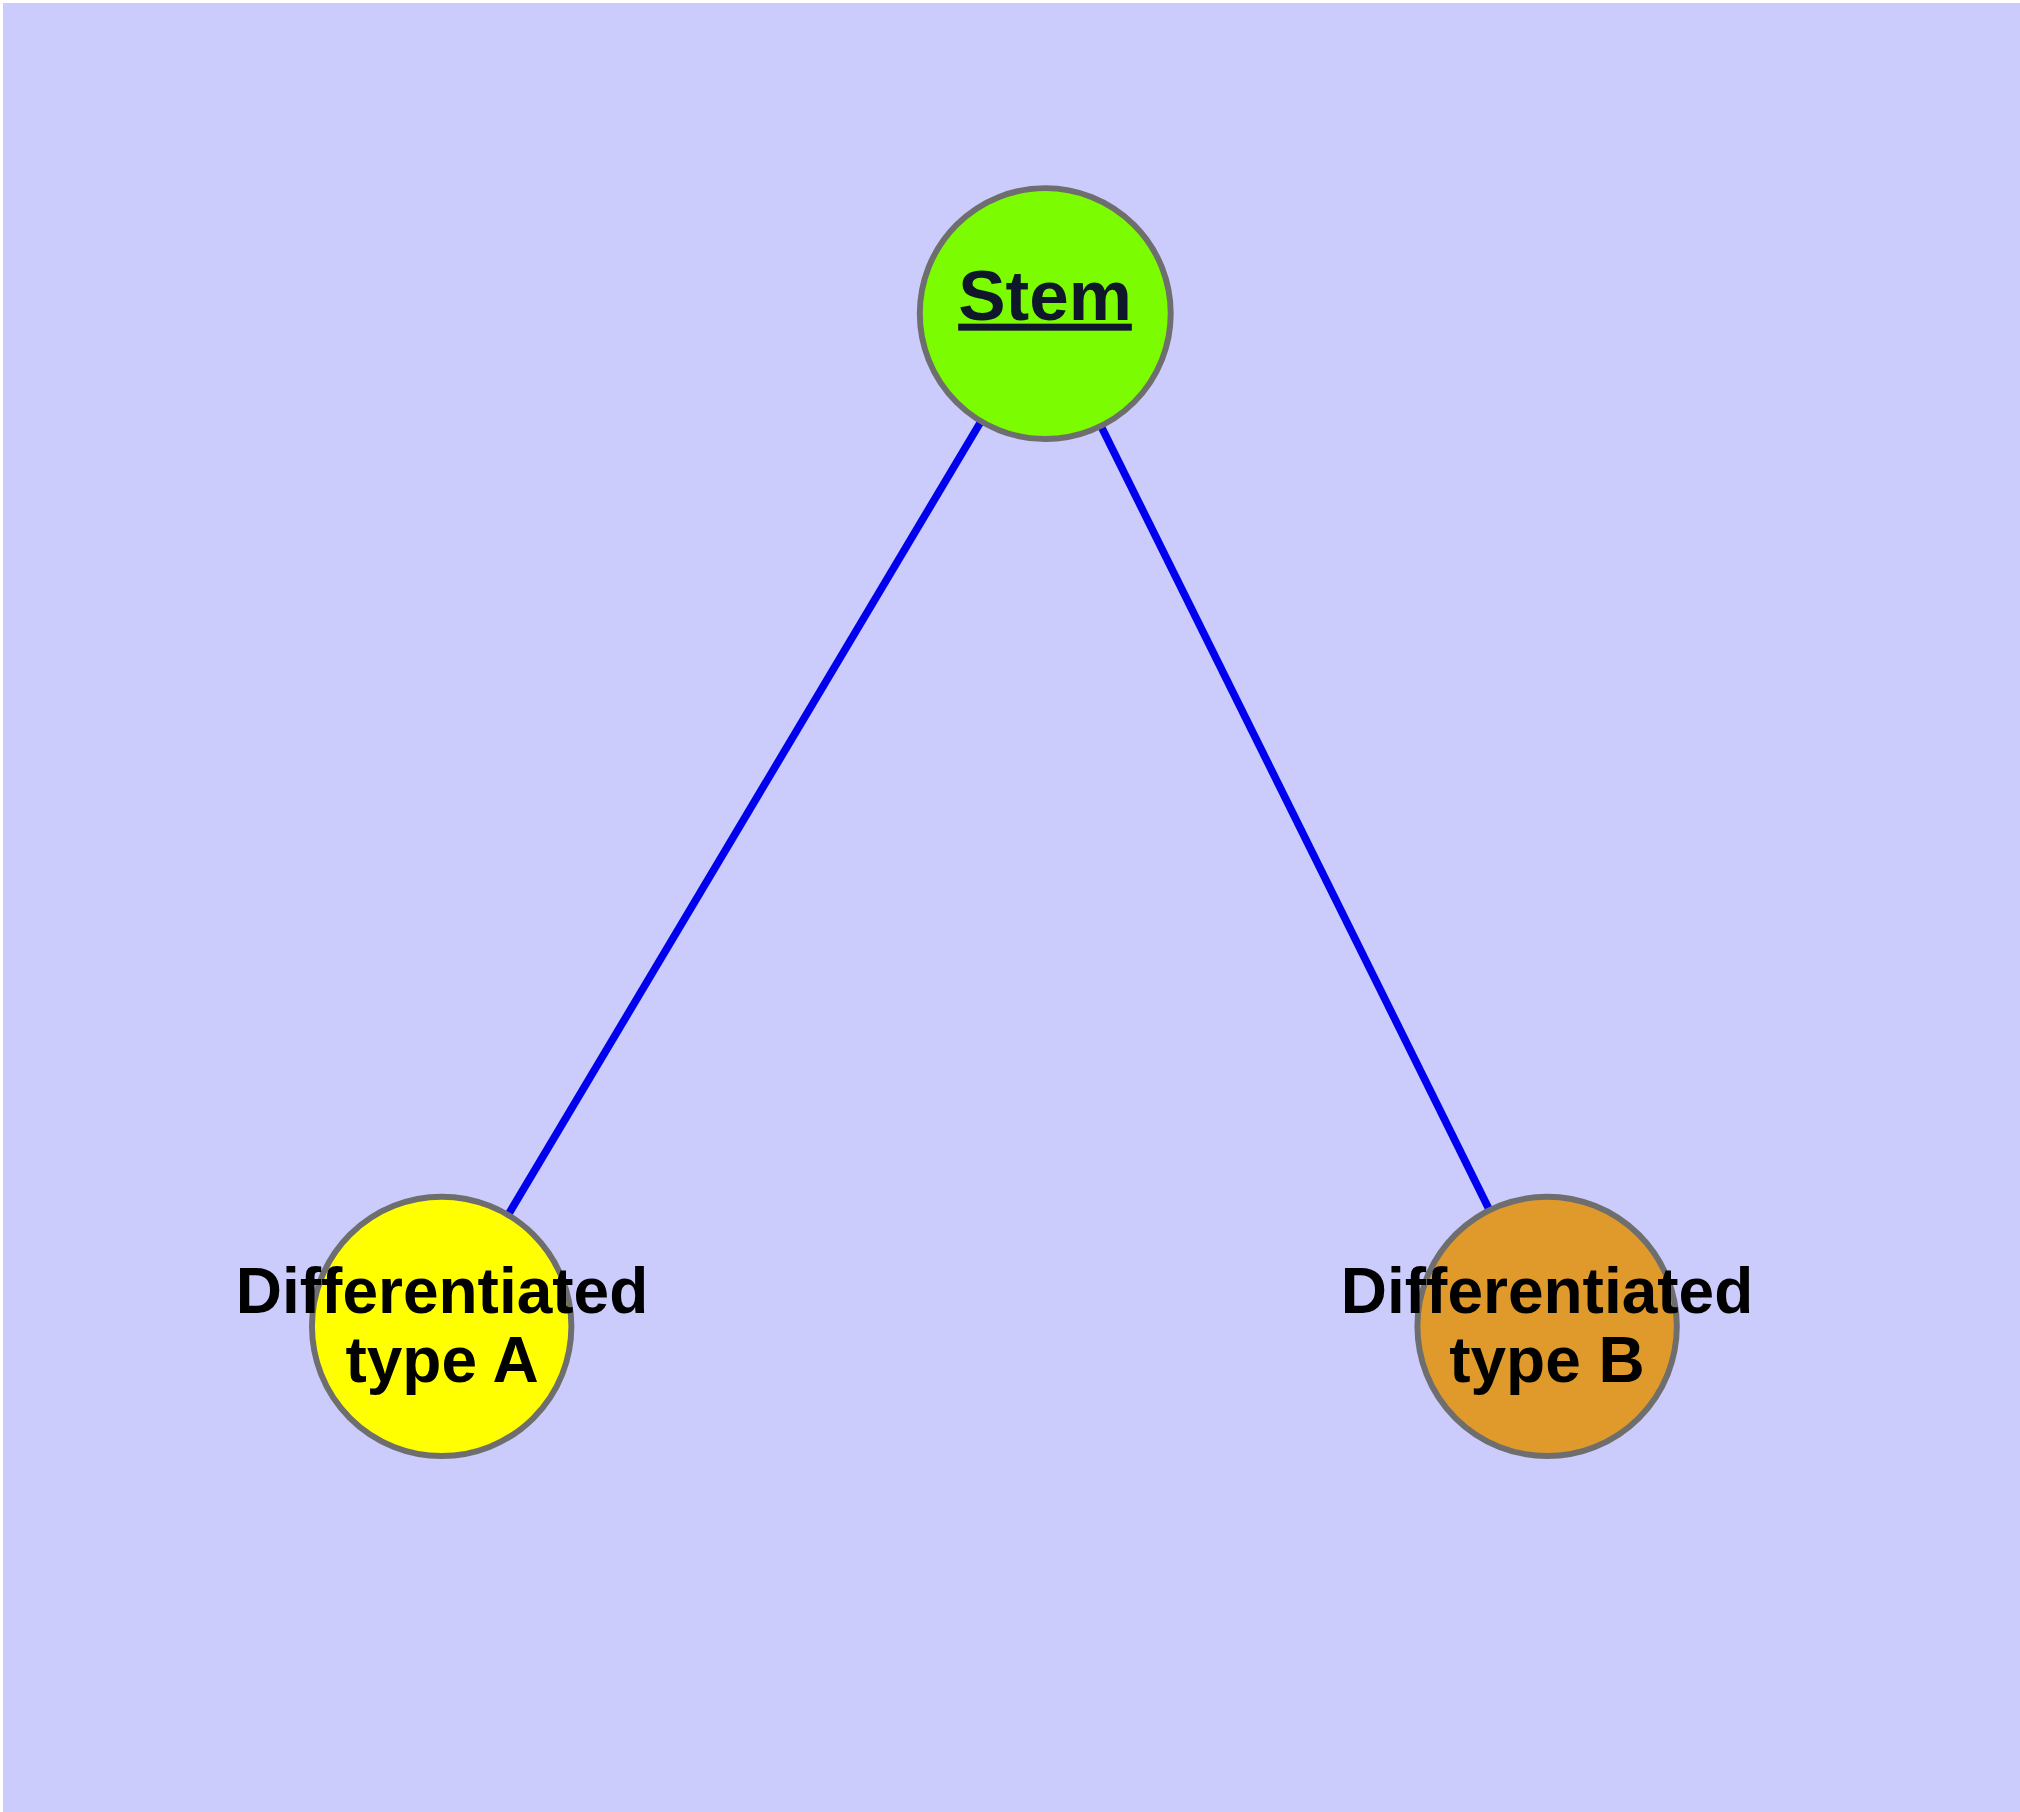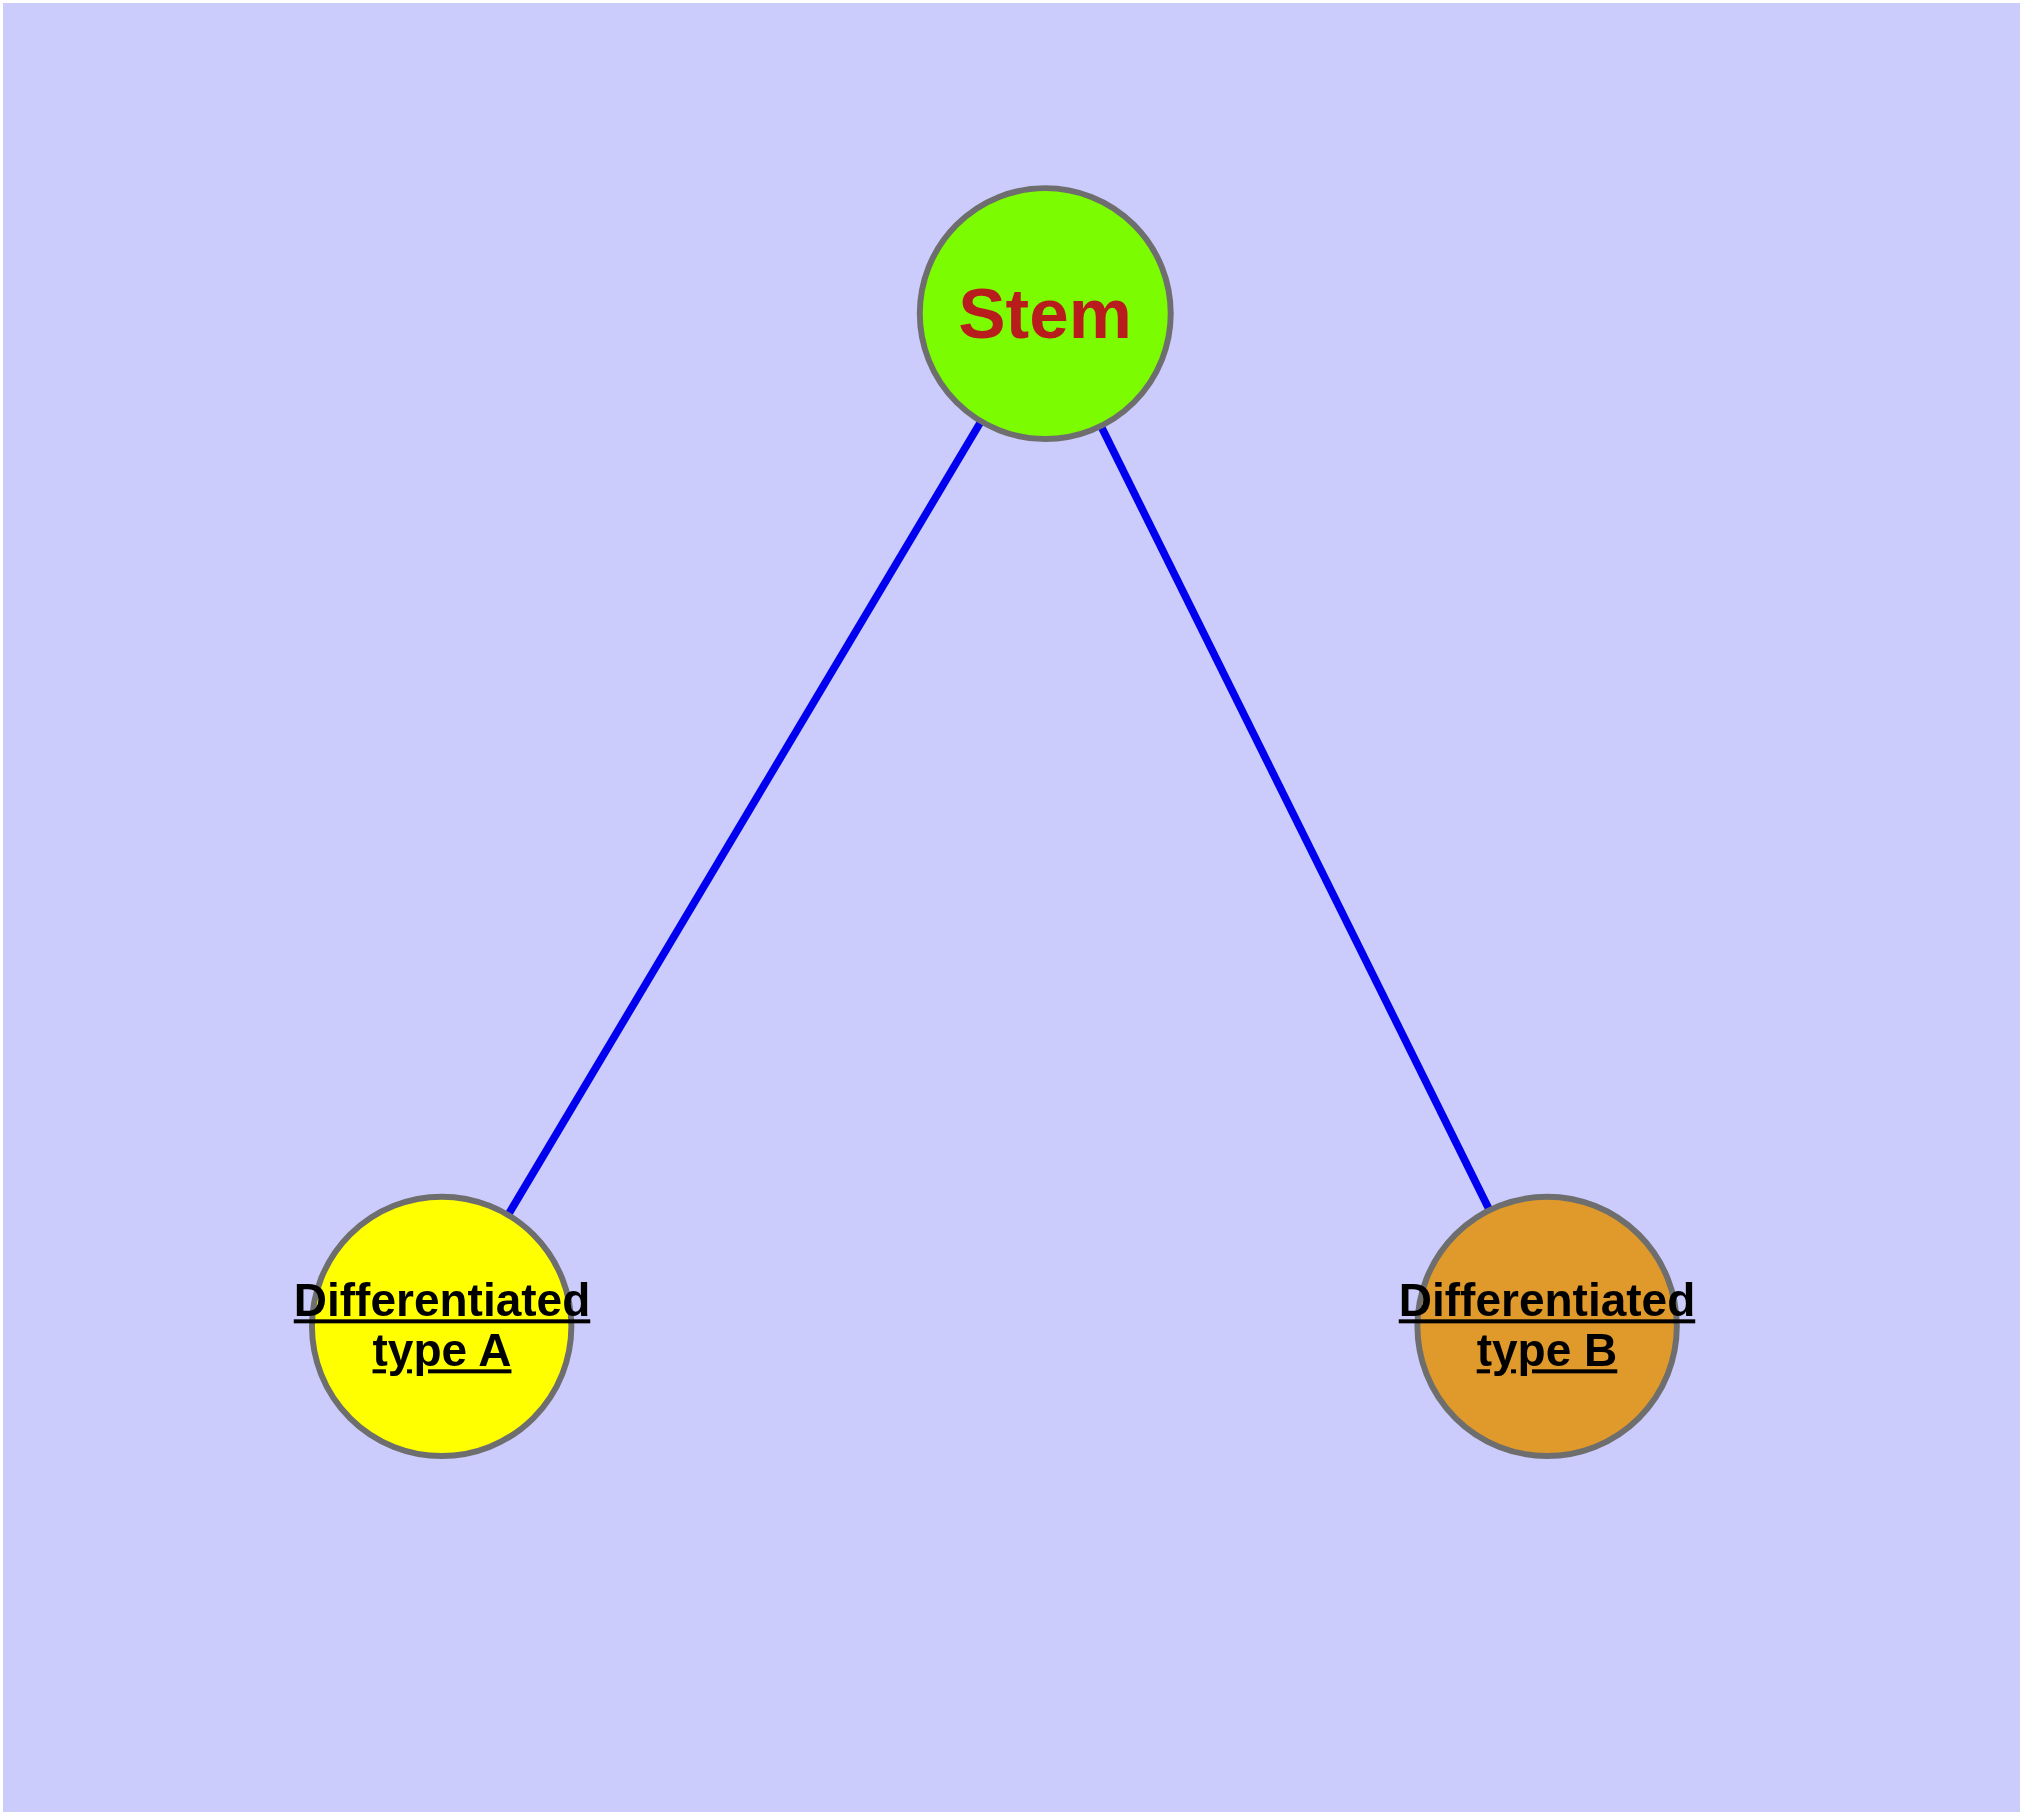--- a/index.html
+++ b/index.html
@@ -47,41 +47,41 @@
     color: #000000;
     font-family: "Liberation Sans", sans-serif;
     font-weight: bold;
     text-align: center;
     line-height: 1.08;
     white-space: pre;
     pointer-events: none;
     transform: translate(-50%, -50%);
   }
   .label-stem { font-size: 71px; }
-  .label-leaf { font-size: 46px; text-decoration: underline; }
+  .label-leaf { font-size: 64px; }
 </style>
 </head>
 <body>
 
 <div id="canvas">
   <div id="plot-area"></div>
 
   <svg id="graph-svg" viewBox="0 0 2384 2138" preserveAspectRatio="none">
     <g id="edges-group">
         <line class="edge-line" x1="1158.2698517837198" y1="495.42489763827916" x2="598.2893998675227" y2="1435.2797291549305" stroke="#0000ee"></line>
         <line class="edge-line" x1="1297.8110370636089" y1="500.82633326184566" x2="1757.969406872569" y2="1429.693312859324" stroke="#0000ee"></line>
       </g>
     <g id="nodes-group">
         <circle class="node-circle" cx="1233" cy="370" r="148" fill="#7cfc00" stroke="#6e6e6e"></circle>
         <circle class="node-circle" cx="521" cy="1565" r="153" fill="#ffff00" stroke="#6e6e6e"></circle>
         <circle class="node-circle" cx="1825" cy="1565" r="153" fill="#e09a2b" stroke="#6e6e6e"></circle>
       </g>
   </svg>
 
   <div id="labels-layer">
-      <div class="node-label label-stem" style="left: 1045px; top: 314px; color: #b91c1c;">Stem</div>
+      <div class="node-label label-stem" style="left: 1045px; top: 296px; color: #0f172a; text-decoration: underline;">Stem</div>
       <div class="node-label label-leaf" style="left: 442px; top: 1326px; color: rgb(0, 0, 0);">Differentiated
 type A</div>
       <div class="node-label label-leaf" style="left: 1547px; top: 1326px; color: rgb(0, 0, 0);">Differentiated
 type B</div>
     </div>
 </div>
 
 
 </body></html>

